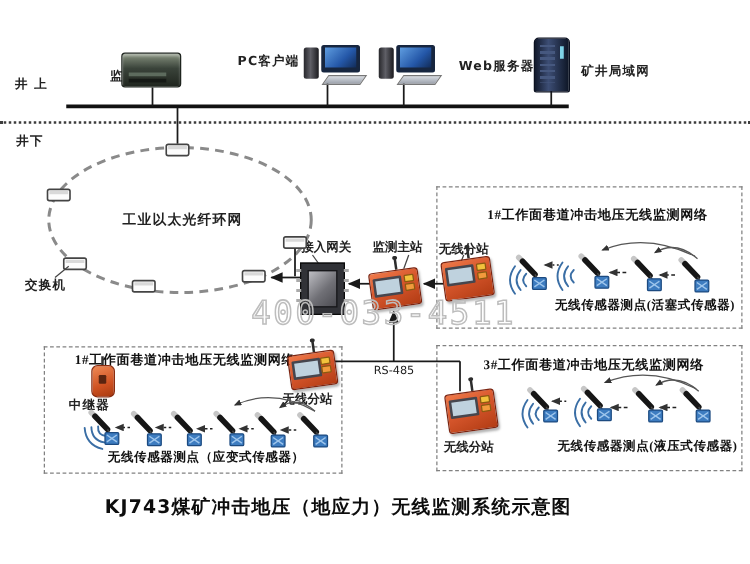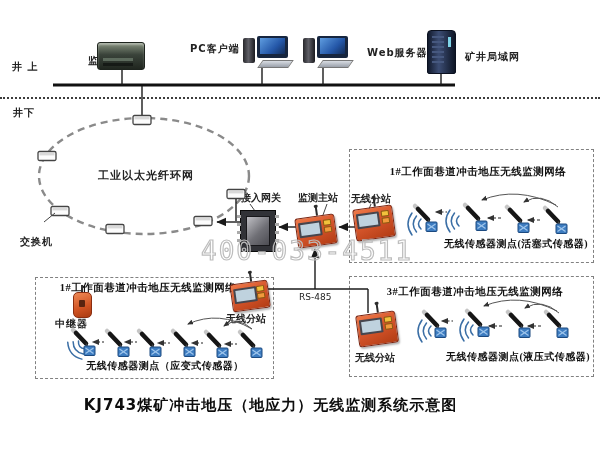--- a/index.html
+++ b/index.html
@@ -254,21 +254,21 @@
   </div>
 
 <div class="lbl" style="left:88px;top:26px;margin-top:28px;">监测服务器</div>
 <div class="lbl" style="left:190px;top:42px;">PC客户端</div>
 <div class="lbl" style="left:367px;top:46px;">Web服务器</div>
 <div class="lbl" style="left:465px;top:50px;">矿井局域网</div>
 <div class="lbl" style="left:12px;top:60px;">井 上</div>
 <div class="lbl" style="left:13px;top:106px;">井下</div>
 
 <div class="lbl" style="left:98px;top:168px;width:92px;text-align:center;font-size:11px;font-weight:bold;">工业以太光纤环网</div>
-<div class="lbl" style="left:20px;top:235px;">交换机</div>
+<div class="lbl" style="left:20px;top:221px;">交换机</div>
 
 <div class="lbl" style="left:241px;top:191px;letter-spacing:0;">接入网关</div>
 <div class="lbl" style="left:298px;top:191px;letter-spacing:0;">监测主站</div>
 <div class="lbl" style="left:351px;top:192px;letter-spacing:0;">无线分站</div>
 <div class="lbl" style="left:299px;top:292px;font-size:9px;font-weight:normal;letter-spacing:0;">RS-485</div>
 
 <div class="boxtitle" style="left:368px;top:165px;width:220px;">1#工作面巷道冲击地压无线监测网络</div>
 <div class="boxtitle" style="left:438px;top:237px;width:156px;font-weight:600;font-size:10px;">无线传感器测点(活塞式传感器)</div>
 
 <div class="boxtitle" style="left:38px;top:281px;width:220px;">1#工作面巷道冲击地压无线监测网络</div>

